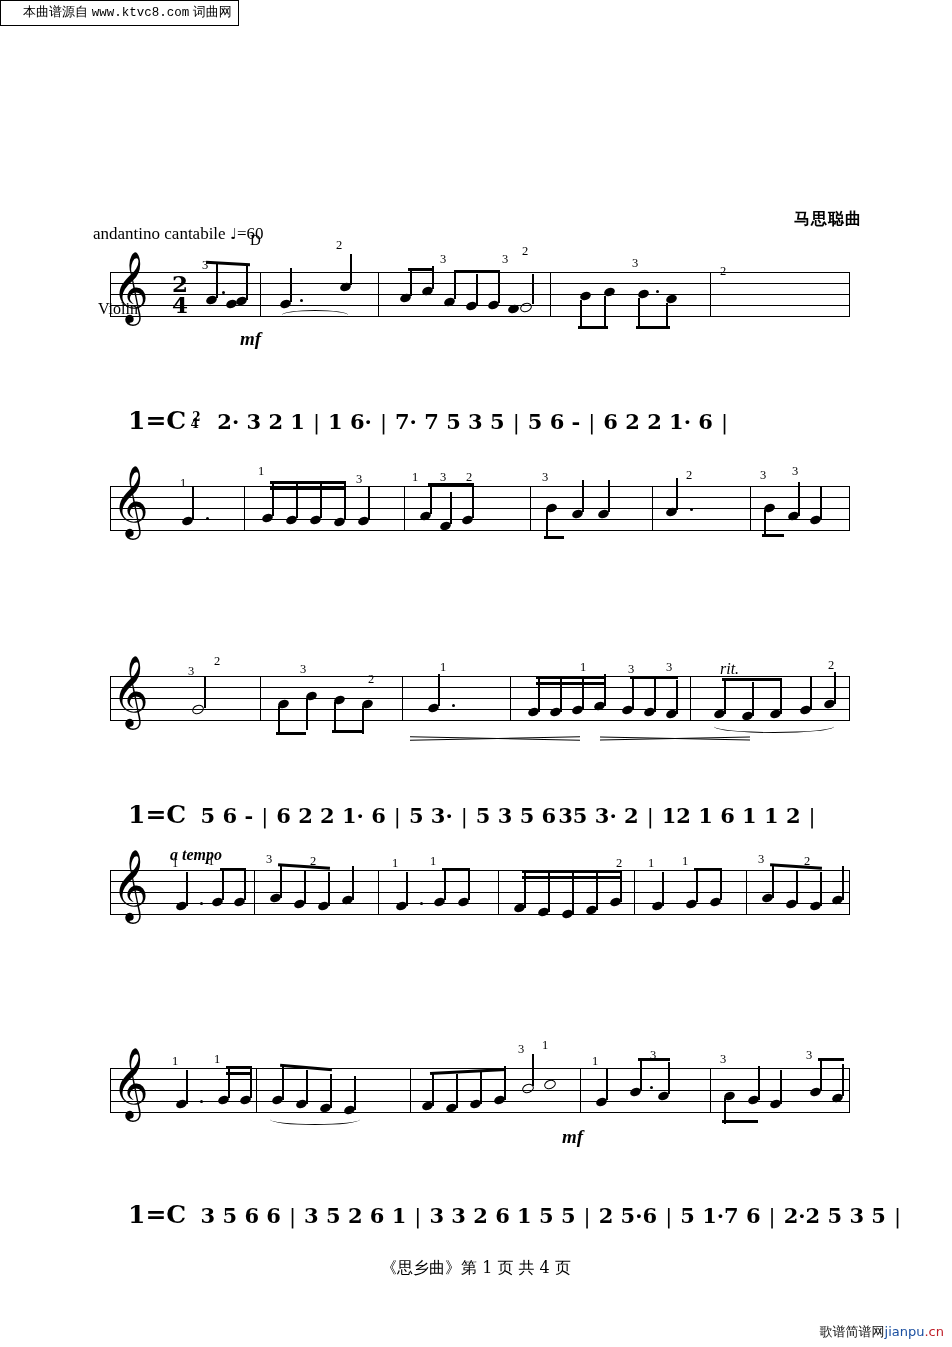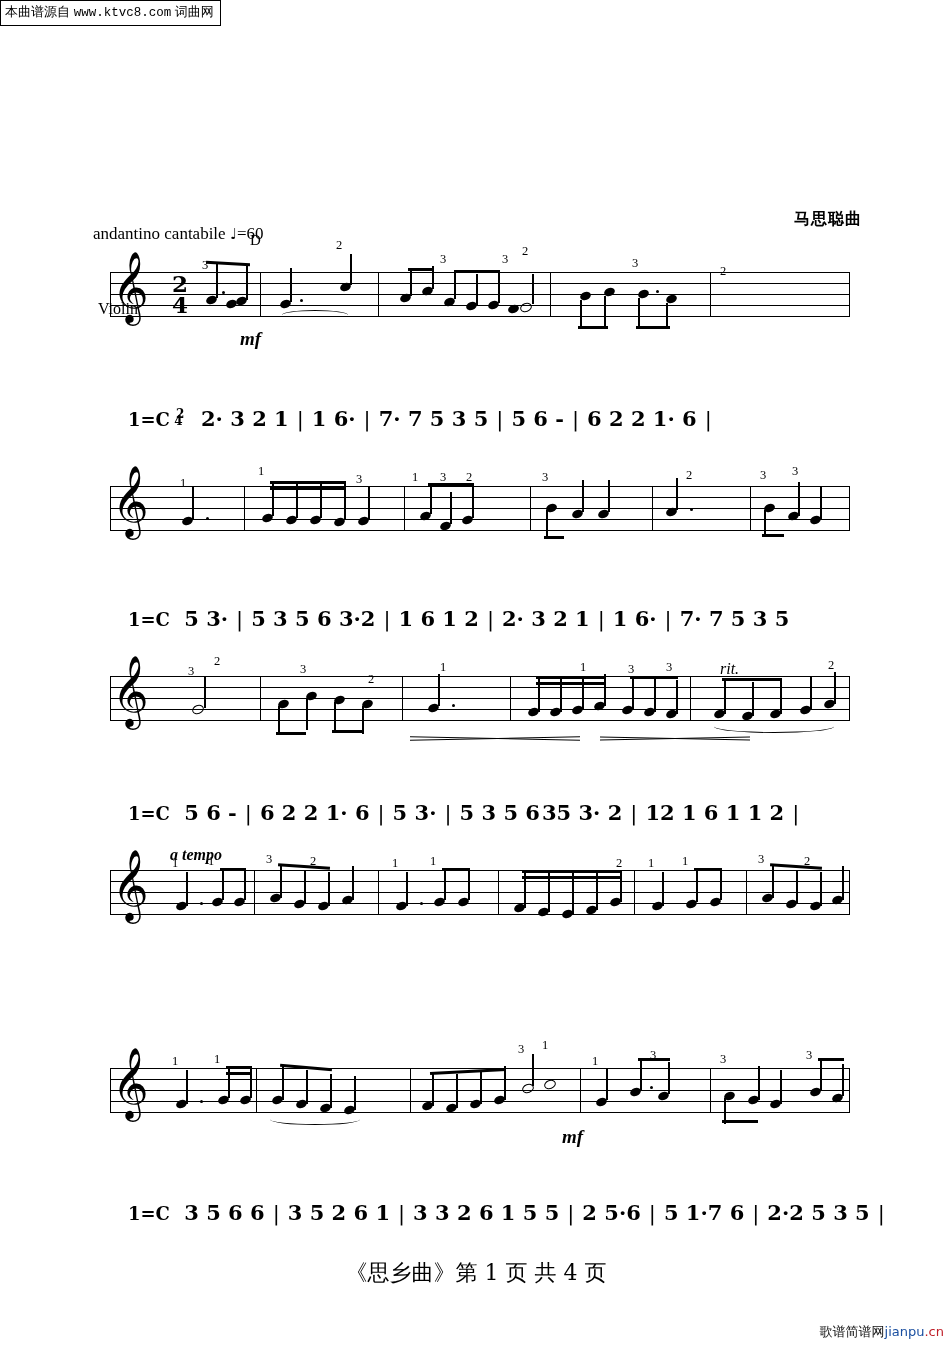--- a/index.html
+++ b/index.html
@@ -21,21 +21,21 @@
     height: 1347px;
     background: #fff;
   }
 
   
   .source-box {
     position: absolute;
     left: 0px;
     top: 0px;
     border: 1px solid #000;
-    padding: 3px 6px 4px 4px;
+    padding: 3px 6px 4px 22px;
     font-family: "Liberation Sans", sans-serif;
     font-size: 13px;
     line-height: 15px;
     white-space: nowrap;
   }
   .source-box .url {
     font-family: "Liberation Mono", monospace;
     font-size: 12.5px;
   }
 
@@ -215,21 +215,21 @@
     position: absolute;
     left: 128px;
     width: 760px;
     font-family: "DejaVu Serif", serif;
     font-size: 21px;
     letter-spacing: 0px;
     white-space: nowrap;
     font-weight: 700;
   }
   .jianpu .key {
-    font-size: 18px;
+    font-size: 25px;
     font-weight: 700;
     margin-right: 6px;
   }
   .jianpu .cell {
     display: inline-block;
     position: relative;
     padding: 0 1px;
   }
   .jianpu .bar {
     display: inline-block;
@@ -243,21 +243,21 @@
     font-weight: 700;
   }
 
   
   .footer {
     position: absolute;
     top: 1258px;
     left: 0;
     width: 952px;
     text-align: center;
-    font-size: 22px;
+    font-size: 16px;
     font-family: "DejaVu Serif", serif;
   }
   .site-badge {
     position: absolute;
     right: 8px;
     bottom: 6px;
     font-size: 13px;
     font-family: "DejaVu Sans", sans-serif;
     color: #111;
   }
@@ -432,24 +432,20 @@
       <div class="nh" style="left:700px; top:30px;"></div>
       <div class="stem" style="left:654px; top:24px; height:26px;"></div>
       <div class="stem" style="left:688px; top:-4px; height:34px;"></div>
       <div class="stem" style="left:710px; top:0px; height:34px;"></div>
       <div class="beam" style="left:652px; top:48px; width:22px;"></div>
       <div class="fing" style="left:650px; top:-18px;">3</div>
       <div class="fing" style="left:682px; top:-22px;">3</div>
     </div>
   </div>
 
-  <div class="jianpu" style="top:606px;">
-    <span class="key">1=C</span>
-    <span class="cell">5 3·</span><span class="bar">|</span><span class="cell">5 3 5 6  3·2</span><span class="bar">|</span><span class="cell">1 6 1 2</span><span class="bar">|</span><span class="cell">2· 3 2 1</span><span class="bar">|</span><span class="cell">1 6·</span><span class="bar">|</span><span class="cell">7· 7 5 3 5</span>
-  </div>
 
   <div class="system" style="top:676px;">
     <div class="staff">
       <div class="line l1"></div>
       <div class="line l2"></div>
       <div class="line l3"></div>
       <div class="line l4"></div>
       <div class="line l5"></div>
       <div class="clef">𝄞</div>
 

